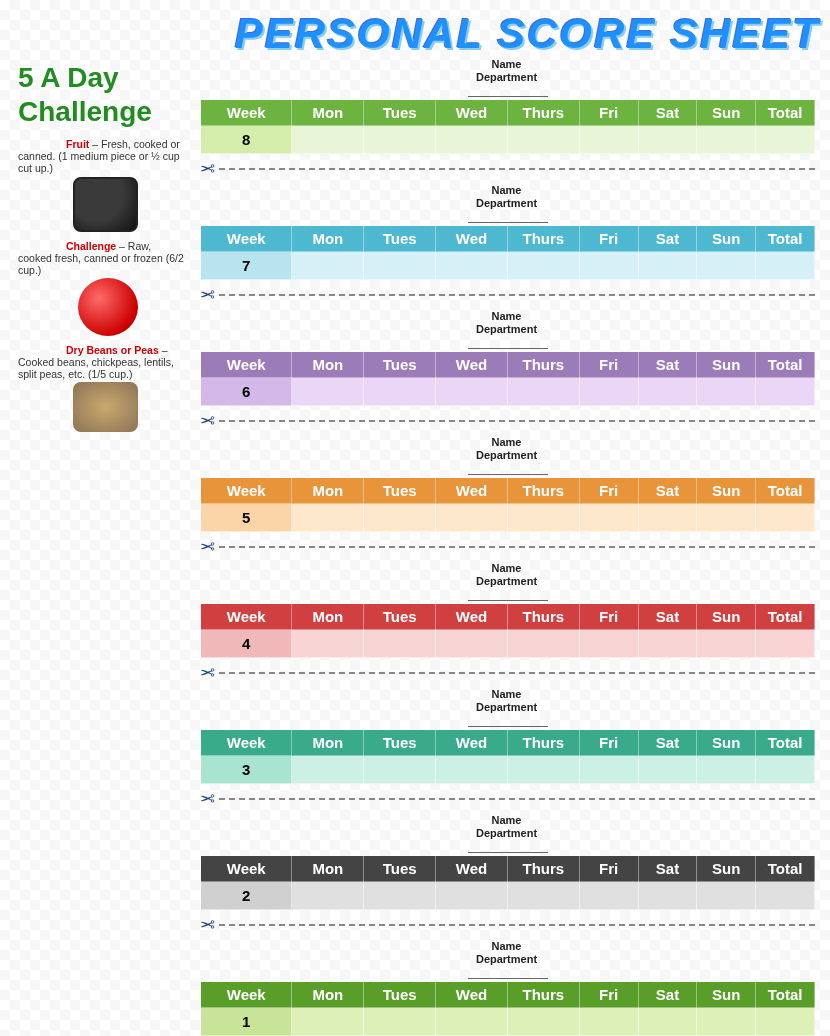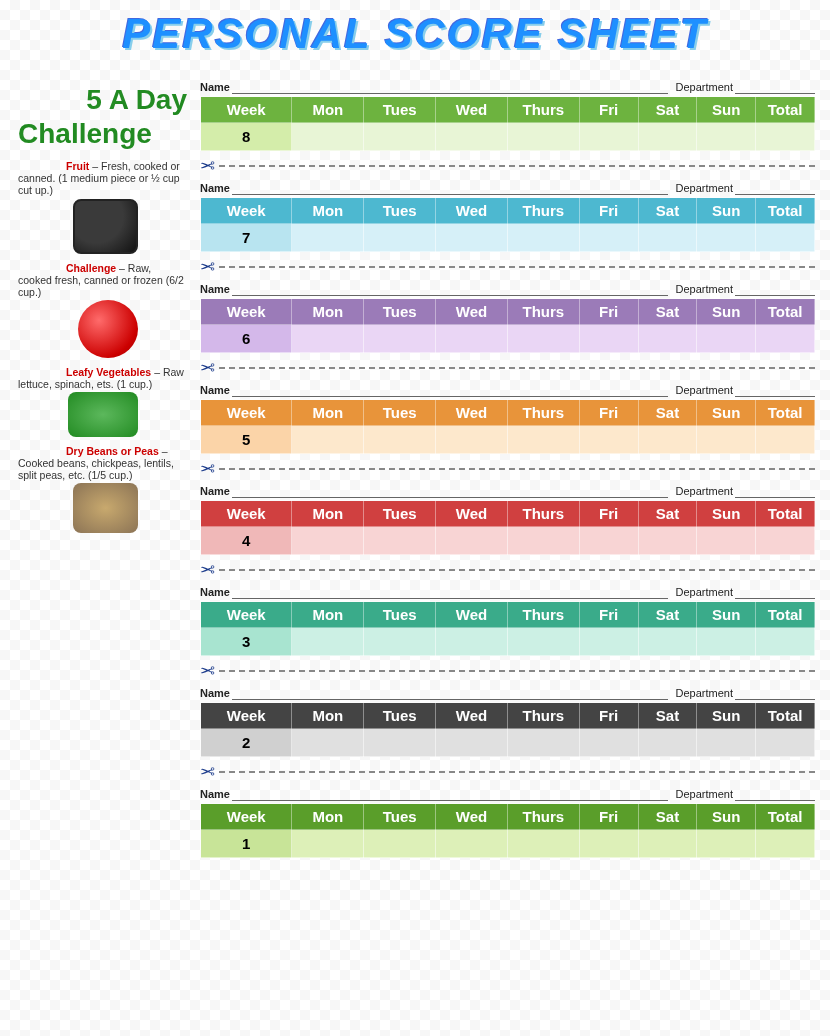--- a/index.html
+++ b/index.html
@@ -29,27 +29,27 @@
     }
 
     .page-content {
       position: relative;
       z-index: 1;
       padding: 10px 10px 20px 10px;
     }
 
     
     .title {
-      text-align: center;
+      text-align: right;
       font-size: 42px;
       font-weight: 900;
       color: #1e90ff;
       text-shadow: 2px 2px 0px #87ceeb, -1px -1px 0px #4169e1;
       letter-spacing: 2px;
-      margin-bottom: 22px;
+      margin-bottom: 0;
       font-style: italic;
     }
 
     .main-layout {
       display: flex;
       gap: 0;
     }
 
     
     .sidebar {
@@ -58,21 +58,20 @@
       padding: 5px 8px;
       font-size: 11px;
     }
 
     .five-a-day {
       font-size: 28px;
       font-weight: 900;
       color: #228B22;
       line-height: 1.1;
       margin-bottom: 2px;
-      text-align: right;
     }
 
     .challenge {
       font-size: 28px;
       font-weight: 900;
       color: #228B22;
       margin-bottom: 10px;
     }
 
     .food-item {
@@ -142,36 +141,37 @@
     .week-block {
       margin-bottom: 4px;
     }
 
     .name-dept-row {
       display: flex;
       align-items: center;
       font-size: 11px;
       margin-bottom: 2px;
       color: #222;
+      flex-direction: column;
     }
 
     .name-dept-row .label {
       font-weight: bold;
       margin-right: 2px;
     }
 
     .name-dept-row .underline {
       border-bottom: 1px solid #666;
       flex: 1;
       height: 14px;
       margin-right: 8px;
     }
 
     .name-dept-row .dept-label {
-      font-weight: normal;
+      font-weight: bold;
       margin-right: 2px;
     }
 
     .name-dept-row .dept-underline {
       border-bottom: 1px solid #666;
       width: 80px;
       height: 14px;
     }
 
     
@@ -281,25 +281,20 @@
         <span class="food-desc"> – Fresh, cooked or canned. (1 medium piece or ½ cup cut up.)</span>
         <span class="fruit-img" style="background: radial-gradient(circle at 35% 30%, #3a3a3a 50%, #111 100%); border: 2px solid #222;"></span>
       </div>
 
       <div class="food-item">
         <span class="food-title">Challenge</span>
         <span class="food-desc"> – Raw, cooked fresh, canned or frozen (6/2 cup.)</span>
         <span class="tomato-img"></span>
       </div>
 
-      <div class="food-item">
-        <span class="food-title">Leafy Vegetables</span>
-        <span class="food-desc"> – Raw lettuce, spinach, ets. (1 cup.)</span>
-        <span class="spinach-img"></span>
-      </div>
 
       <div class="food-item">
         <span class="food-title">Dry Beans or Peas</span>
         <span class="food-desc"> – Cooked beans, chickpeas, lentils, split peas, etc. (1/5 cup.)</span>
         <span class="beans-img"></span>
       </div>
 
     </div>
 
     <div class="score-area">

